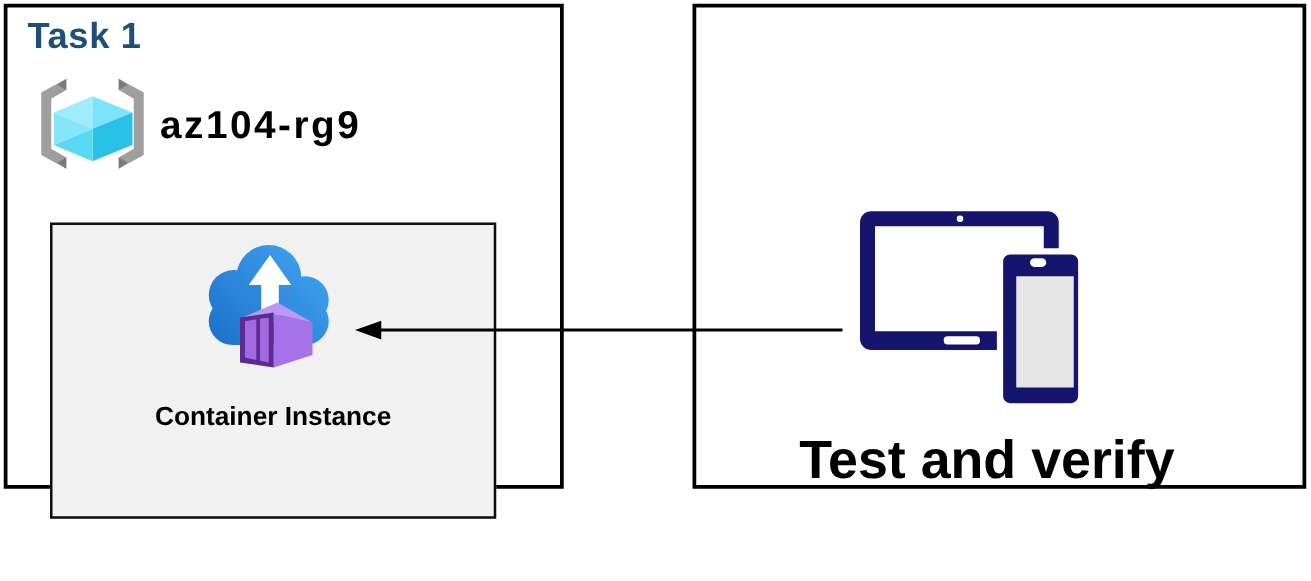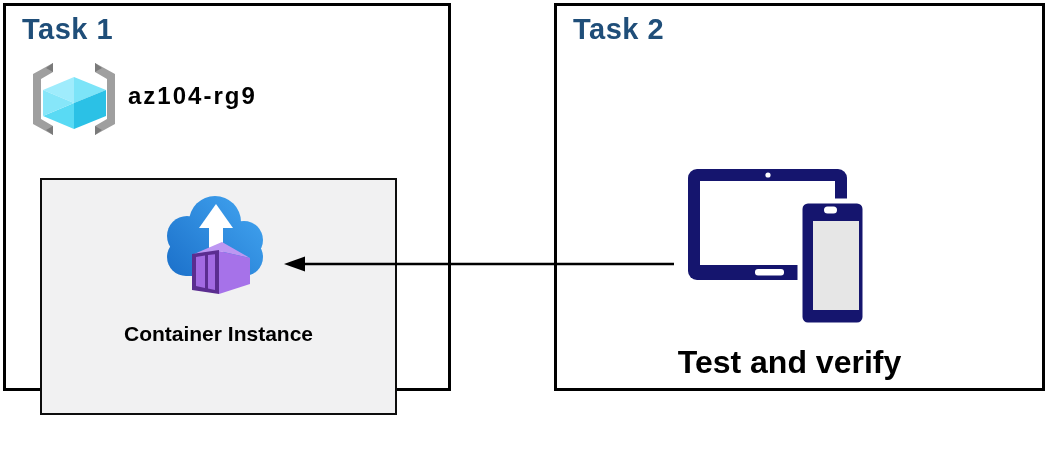--- a/index.html
+++ b/index.html
@@ -13,36 +13,36 @@
   }
   .task1 { left:3px;  width:448px; }
   .task2 { left:554px; width:491px; }
   .task-title {
     position:absolute; top:7px; left:16px;
     font-size:29px; font-weight:bold; color:#1f4e79; letter-spacing:0.5px;
   }
   .rg-icon { position:absolute; left:24px; top:56px; }
   .rg-name {
     position:absolute; left:122px; top:76px;
-    font-size:24px; font-weight:bold; color:#000; letter-spacing:2px;
+    font-size:31px; font-weight:bold; color:#000; letter-spacing:2px;
   }
   .inner-box {
     position:absolute; left:34px; top:172px; width:357px; height:237px;
     background:#f1f1f2; border:2px solid #0d0d0d; box-sizing:border-box;
   }
   .ci-icon { position:absolute; left:119px; top:10px; }
   .ci-label {
     position:absolute; left:0; right:0; top:142px; text-align:center;
     font-size:21px; font-weight:bold; color:#000;
   }
   .devices-icon { position:absolute; left:128px; top:154px; }
   .tv-label {
     position:absolute; left:0; width:485px; top:338px; text-align:center;
     transform:translateX(-10px);
-    font-size:32px; font-weight:bold; color:#000;
+    font-size:43px; font-weight:bold; color:#000;
   }
   .arrow-overlay {
     position:absolute; left:0; top:0; width:1049px; height:465px;
     pointer-events:none;
   }
 </style>
 </head>
 <body>
 
 <div class="canvas">
@@ -94,21 +94,20 @@
           <polygon points="31,64 58,60 58,104 31,100" fill="#5b2d90"></polygon>
           <polygon points="35,67 44,65.5 44,98 35,96" fill="#a26ae2"></polygon>
           <polygon points="47,65 54,64.2 54,100 47,98.5" fill="#a26ae2"></polygon>
         </g>
       </svg>
       <div class="ci-label">Container Instance</div>
     </div>
   </div>
 
   <div class="task-box task2">
-    <div class="task-title">Task 2</div>
 
     <svg class="devices-icon" width="190" height="170" viewBox="0 0 190 170">
       <g>
         <rect x="3" y="9" width="159" height="111" rx="9" fill="#15156e"></rect>
         <rect x="15" y="21" width="135" height="84" fill="#ffffff"></rect>
         <circle cx="83" cy="15" r="2.6" fill="#ffffff"></circle>
         <rect x="70" y="109" width="29" height="6.5" rx="3" fill="#ffffff"></rect>
       </g>
       <g>
         <rect x="115" y="41" width="65" height="124" rx="8" fill="#15156e" stroke="#ffffff" stroke-width="5"></rect>

